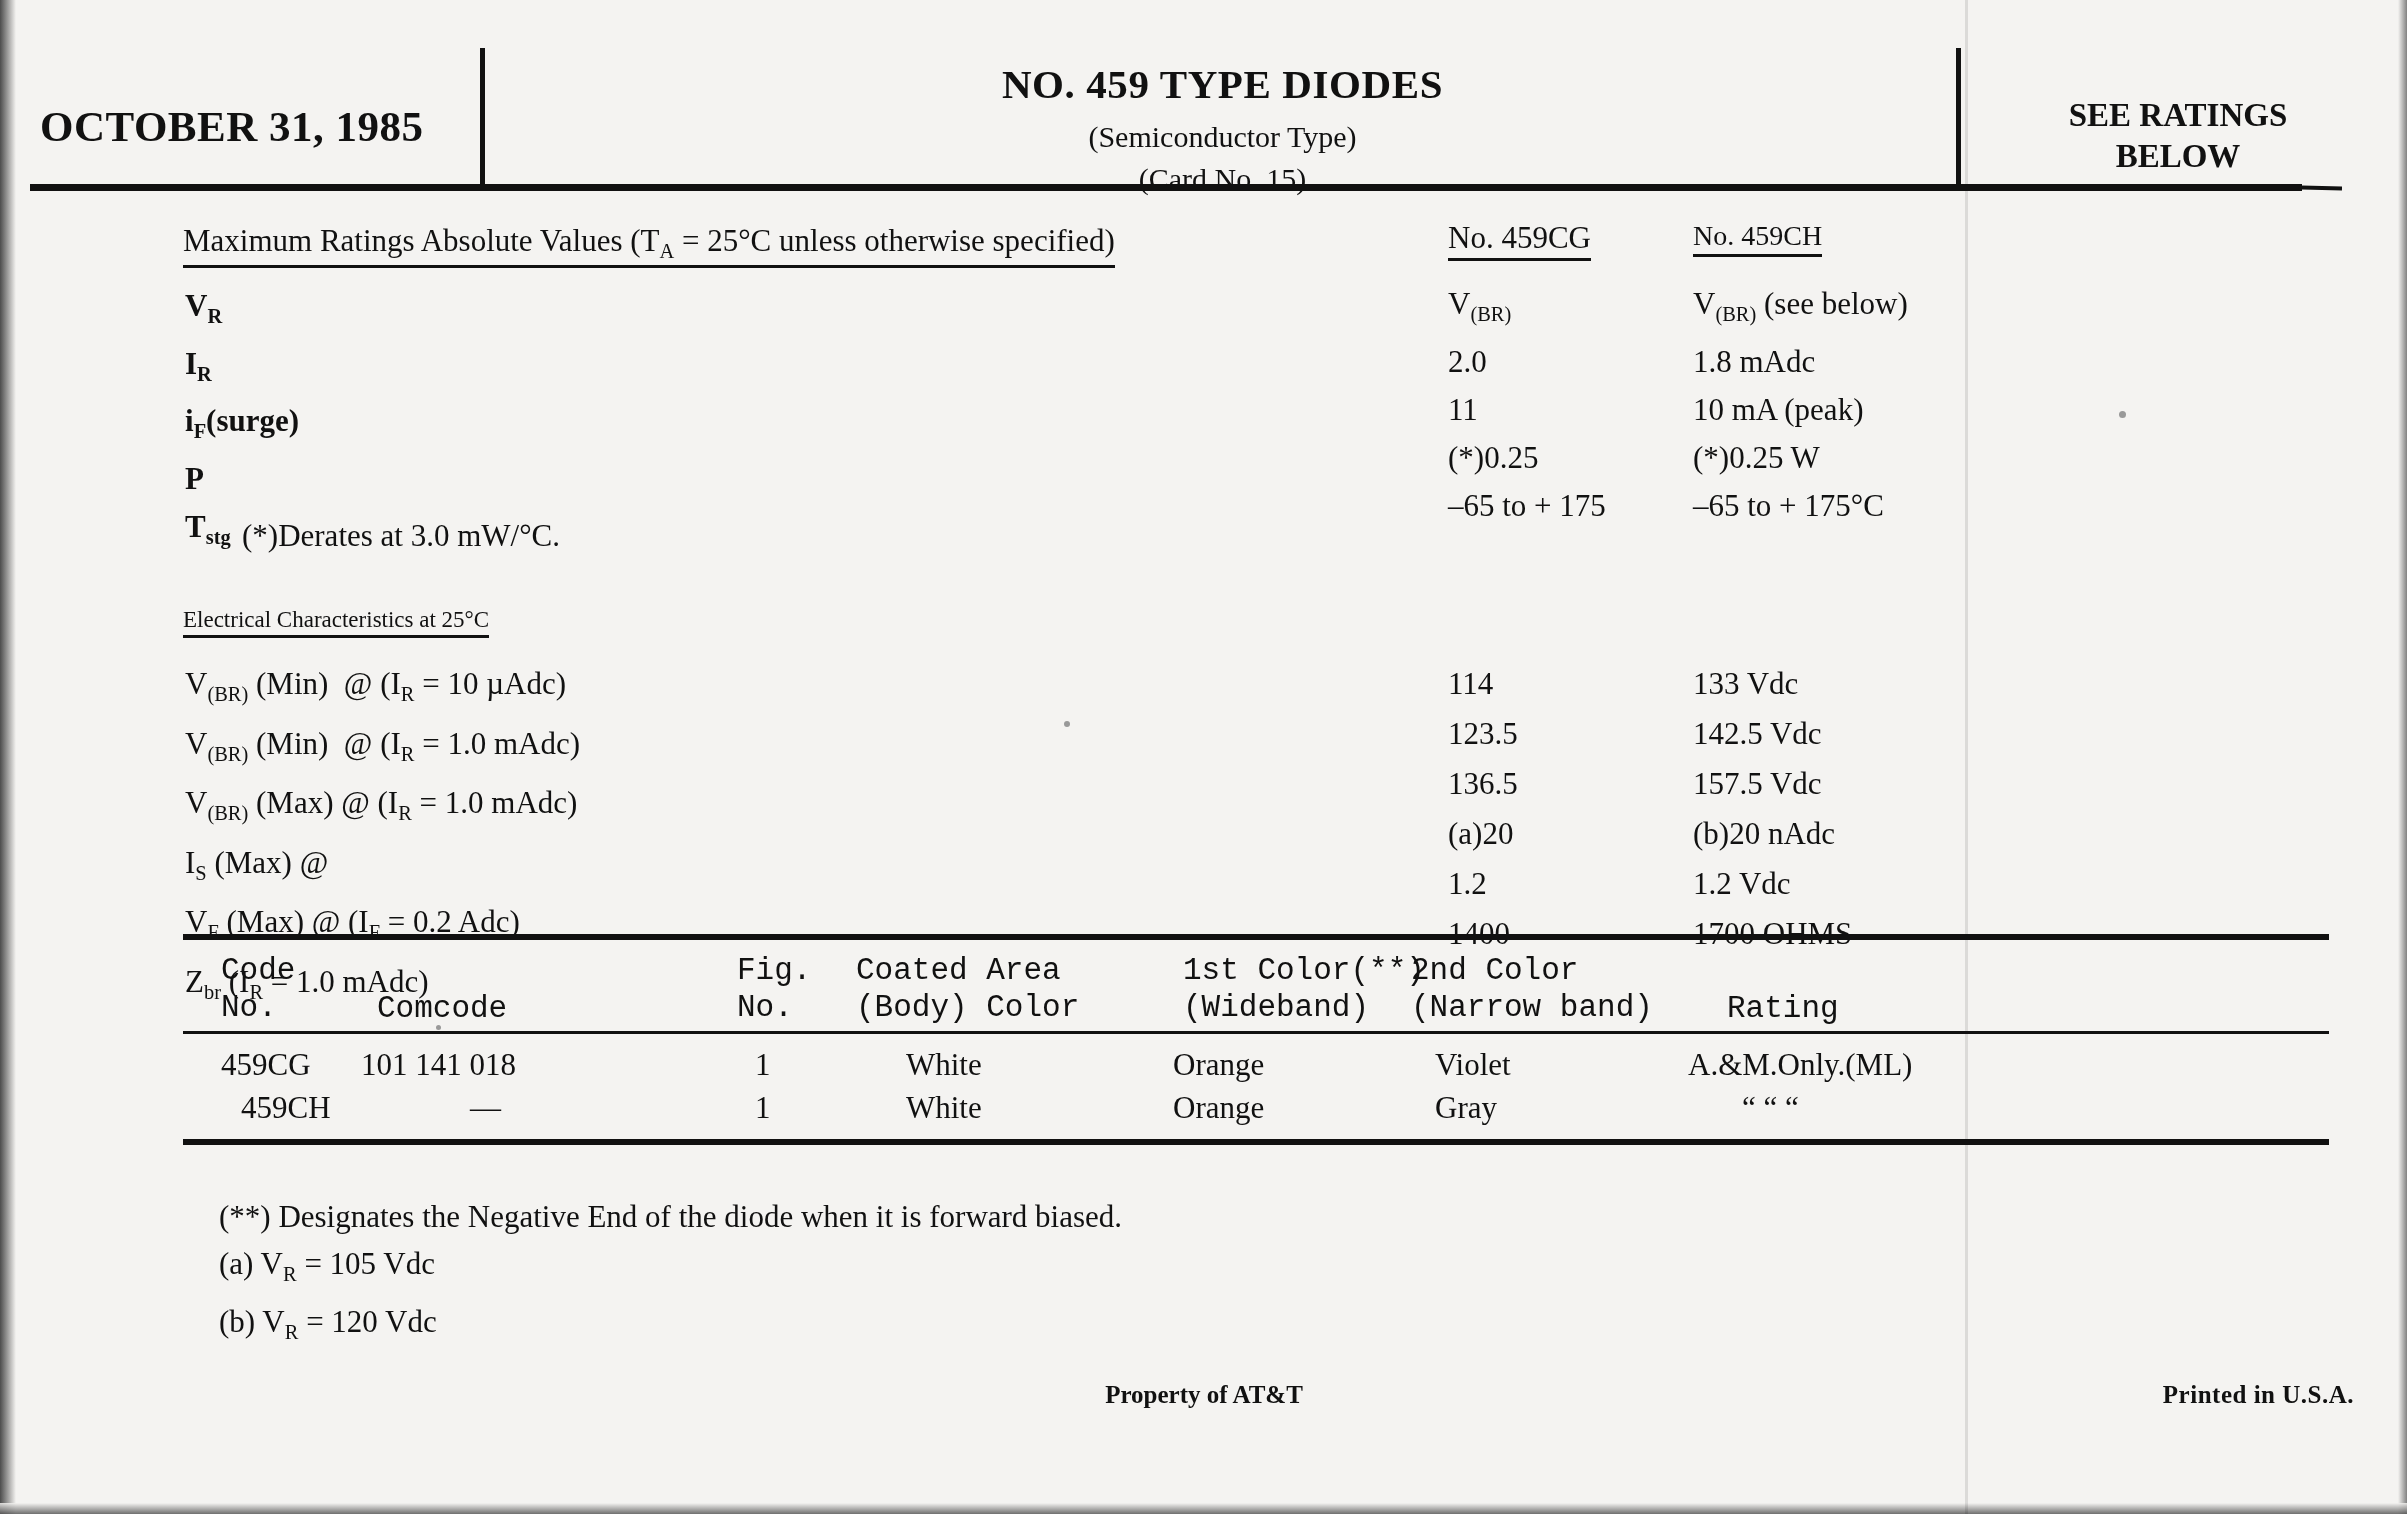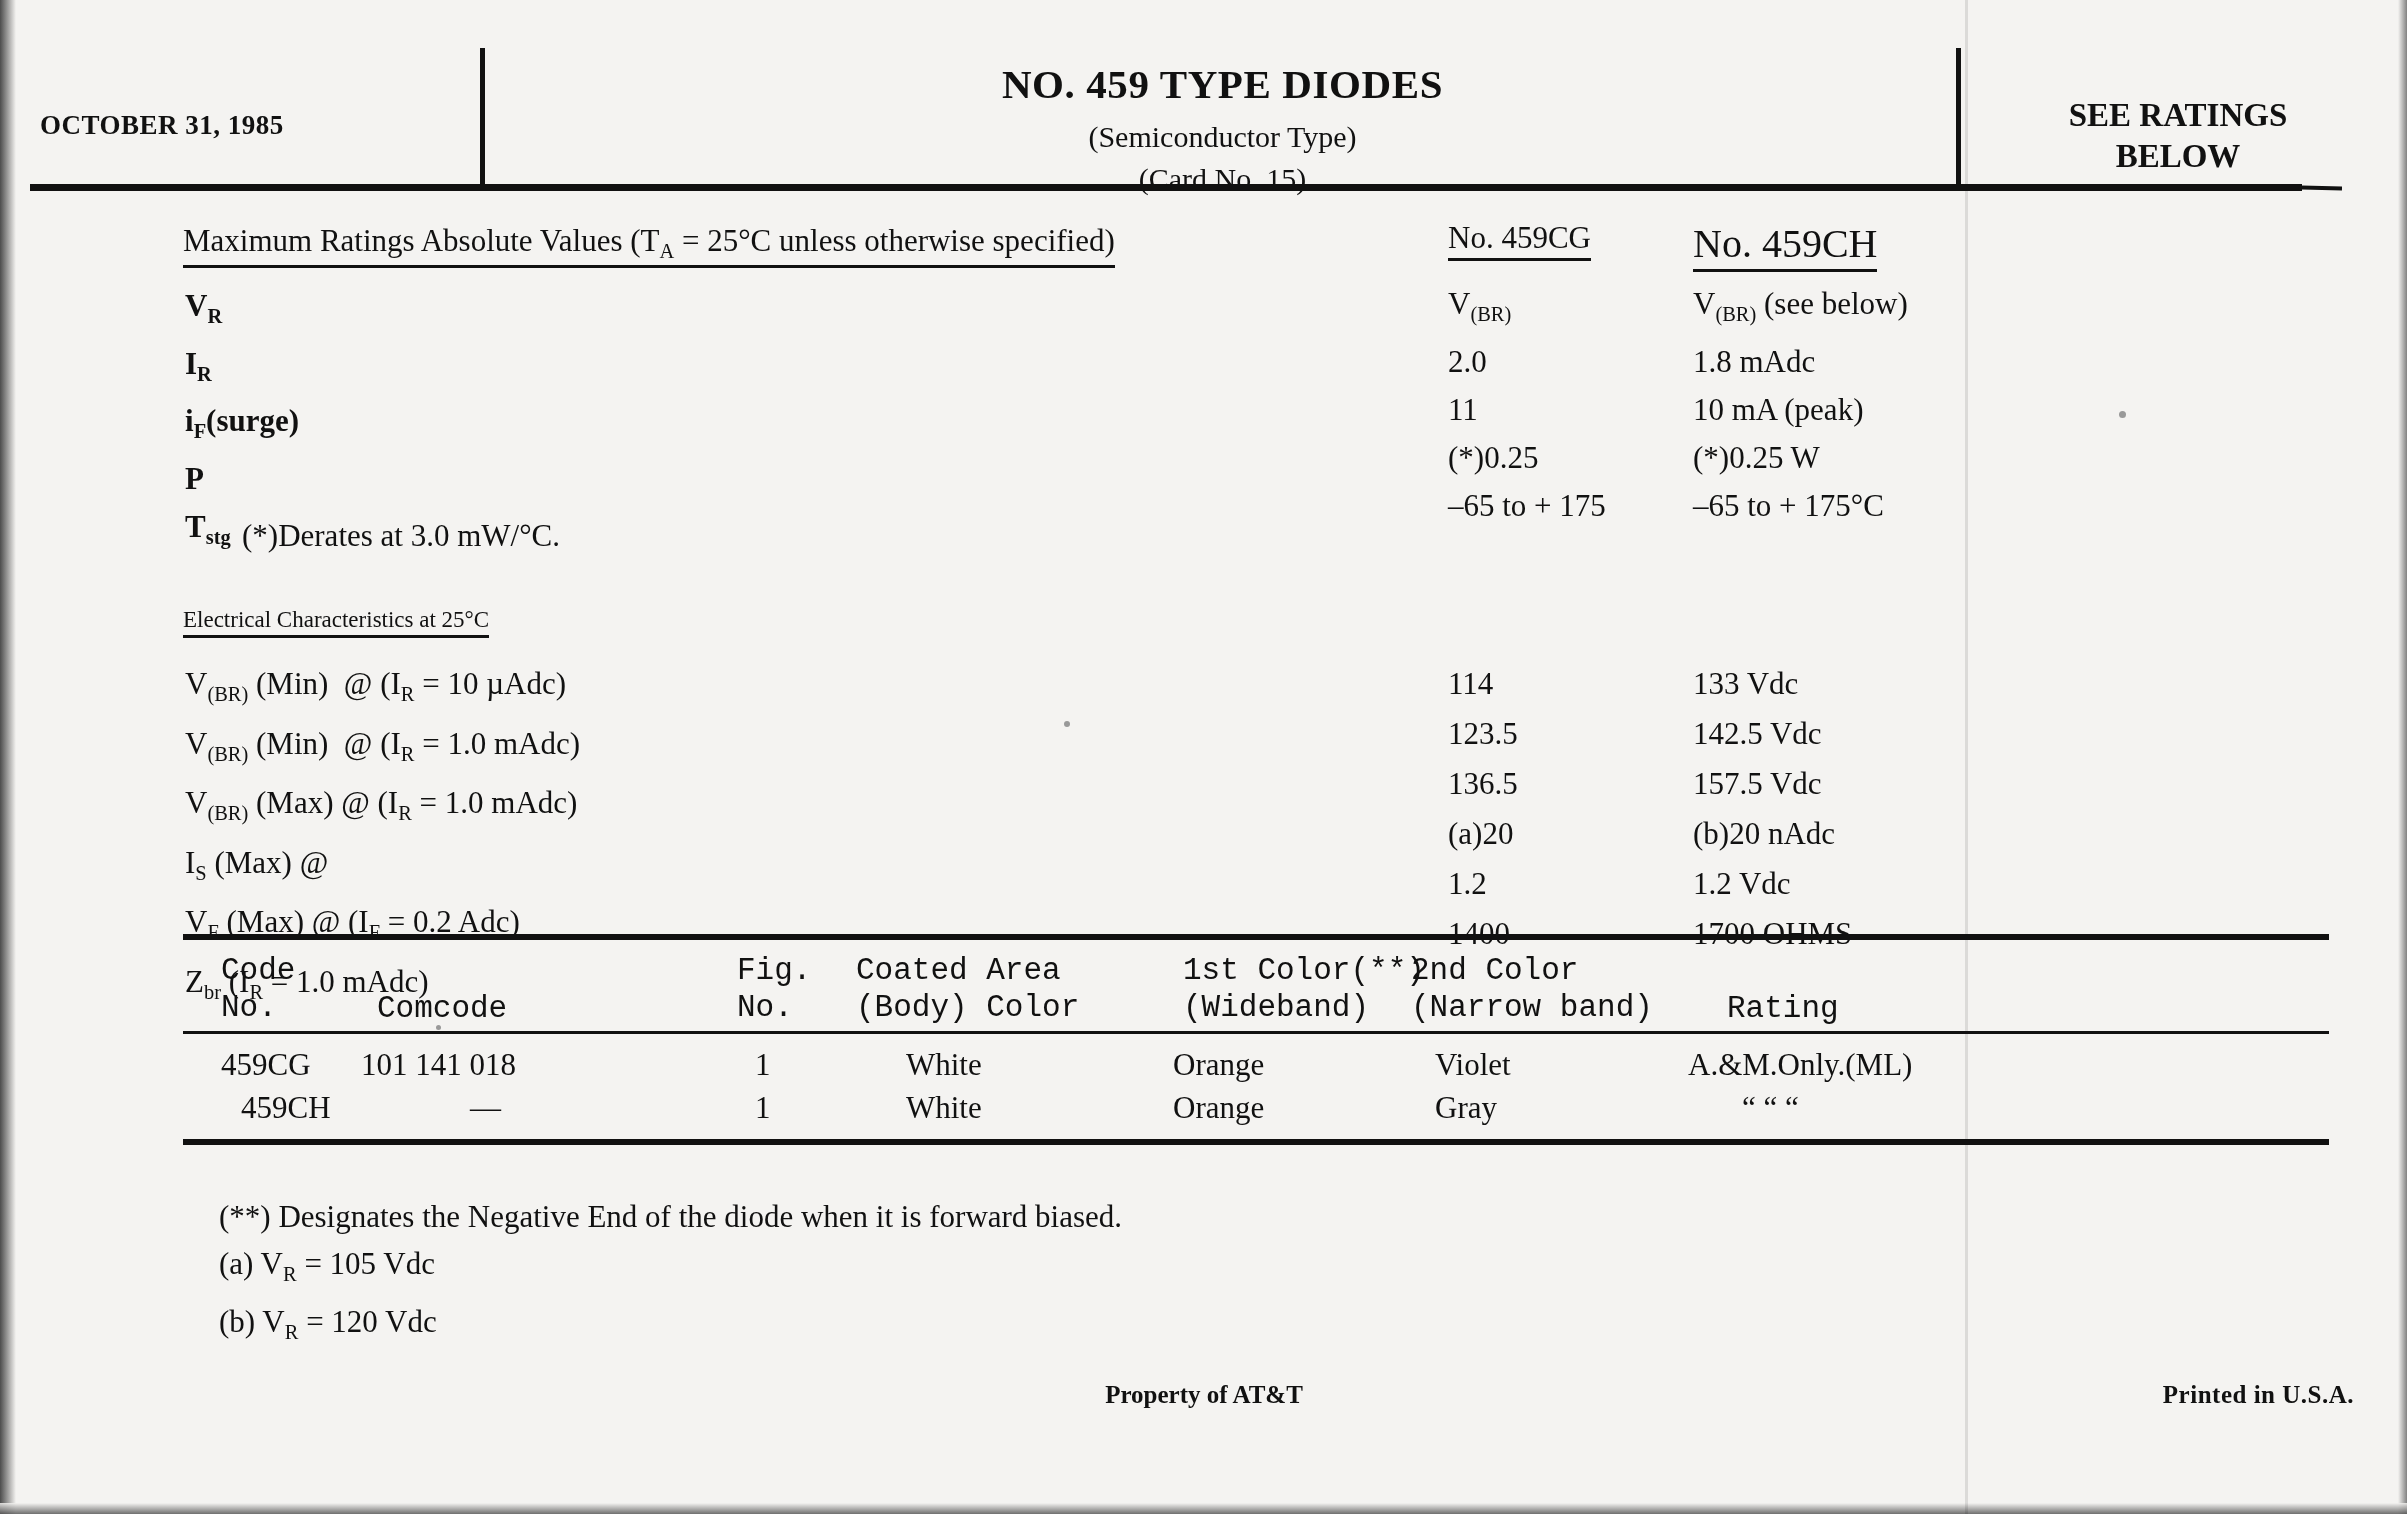--- a/index.html
+++ b/index.html
@@ -44,24 +44,23 @@
   
   .header {
     position: absolute;
     left: 30px; top: 18px;
     width: 2327px;
     height: 158px;
   }
   .hdr-date {
     position: absolute;
     left: 10px; top: 84px;
-    font-size: 27px;
+    font-size: 43px;
     font-weight: bold;
     letter-spacing: 0.5px;
-    margin-top: 8px;
   }
   .hdr-vrule {
     position: absolute;
     top: 30px;
     width: 5px;
     height: 139px;
     background: #111;
   }
   .hdr-vrule.left { left: 450px; }
   .hdr-vrule.right { left: 1926px; }
@@ -140,21 +139,21 @@
   }
 
   .col-head-cg {
     position: absolute;
     left: 1265px; top: -3px;
     font-size: 31px;
   }
   .col-head-ch {
     position: absolute;
     left: 1510px; top: -3px;
-    font-size: 40px;
+    font-size: 28px;
   }
   .mr-col-cg {
     position: absolute;
     left: 1265px; top: 57px;
     font-size: 31px;
     line-height: 48px;
   }
   .mr-col-ch {
     position: absolute;
     left: 1510px; top: 57px;

